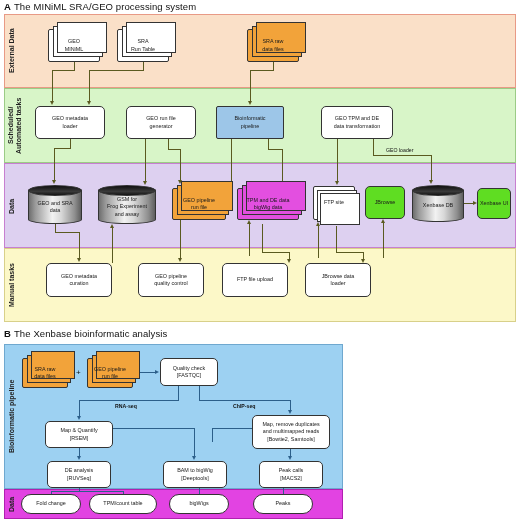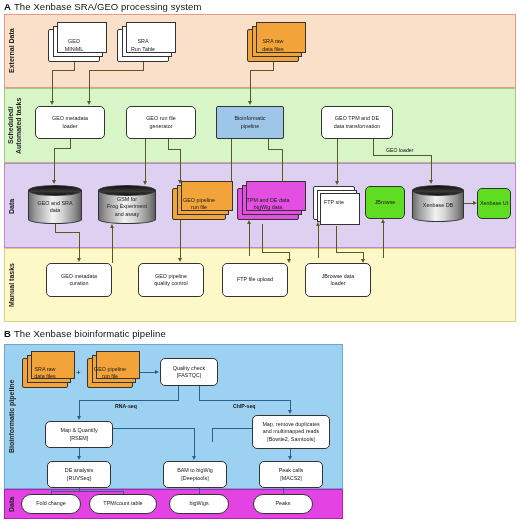--- a/index.html
+++ b/index.html
@@ -60,21 +60,21 @@
   .arwb.r{border-top:2.6px solid transparent;border-bottom:2.6px solid transparent;border-left:4px solid #2c5f8a;}
 
   .edgelbl{position:absolute;font-size:5.2px;color:#111;z-index:7;white-space:nowrap;}
   .edgelblb{position:absolute;font-size:5.2px;color:#111;font-weight:bold;z-index:7;white-space:nowrap;}
   .plus{position:absolute;font-size:8px;color:#111;z-index:7;}
 </style>
 </head>
 <body>
 
 <div class="ptitle" style="left:4px;top:1px;">
-  <b>A</b><span>The Xenbase SRA/GEO processing system</span>
+  <b>A</b><span>The MINiML SRA/GEO processing system</span>
 </div>
 
 <div class="band" style="left:4px;top:14px;width:512px;height:74px;background:#FAE0C8;border:1px solid #E89A86;"></div>
 <div class="band" style="left:4px;top:88px;width:512px;height:75px;background:#D8F5C8;border:1px solid #9BCB86;"></div>
 <div class="band" style="left:4px;top:163px;width:512px;height:85px;background:#DDD0F0;border:1px solid #C77FD0;"></div>
 <div class="band" style="left:4px;top:248px;width:512px;height:74px;background:#FCF8C8;border:1px solid #D8D08A;"></div>
 
 <div class="bandlabel" style="left:8px;top:20px;height:62px;width:9px;">External Data</div>
 <div class="bandlabel" style="left:7px;top:92px;height:67px;width:16px;">Scheduled/
 Automated tasks</div>
@@ -205,21 +205,21 @@
 <div class="arw u" style="left:315.8px;top:222px;"></div>
 <div class="ln" style="left:336px;top:226px;width:.8px;height:26px;"></div>
 <div class="ln" style="left:336px;top:252px;width:28px;height:.8px;"></div>
 <div class="ln" style="left:363px;top:252px;width:.8px;height:8px;"></div>
 <div class="arw d" style="left:360.8px;top:259px;"></div>
 
 <div class="ln" style="left:383px;top:223px;width:.8px;height:35px;"></div>
 <div class="arw u" style="left:380.8px;top:219px;"></div>
 
 <div class="ptitle" style="left:4px;top:328px;">
-  <b>B</b><span>The Xenbase bioinformatic pipeline</span>
+  <b>B</b><span>The Xenbase bioinformatic analysis</span>
 </div>
 
 <div class="band" style="left:4px;top:344px;width:339px;height:145px;background:#9DD1F2;border:1px solid #6FA8CF;"></div>
 <div class="band" style="left:4px;top:489px;width:339px;height:30px;background:#E243E2;border:1px solid #B020B0;"></div>
 <div class="bandlabel" style="left:8px;top:350px;height:133px;width:9px;">Bioinformatic pipeline</div>
 <div class="bandlabel" style="left:8px;top:492px;height:24px;width:9px;">Data</div>
 
 <div class="node sq stack orange" style="left:22px;top:358px;width:46px;height:30px;white-space:pre-line;">SRA raw
 data files</div>
 <div class="plus" style="left:76px;top:368px;">+</div>

